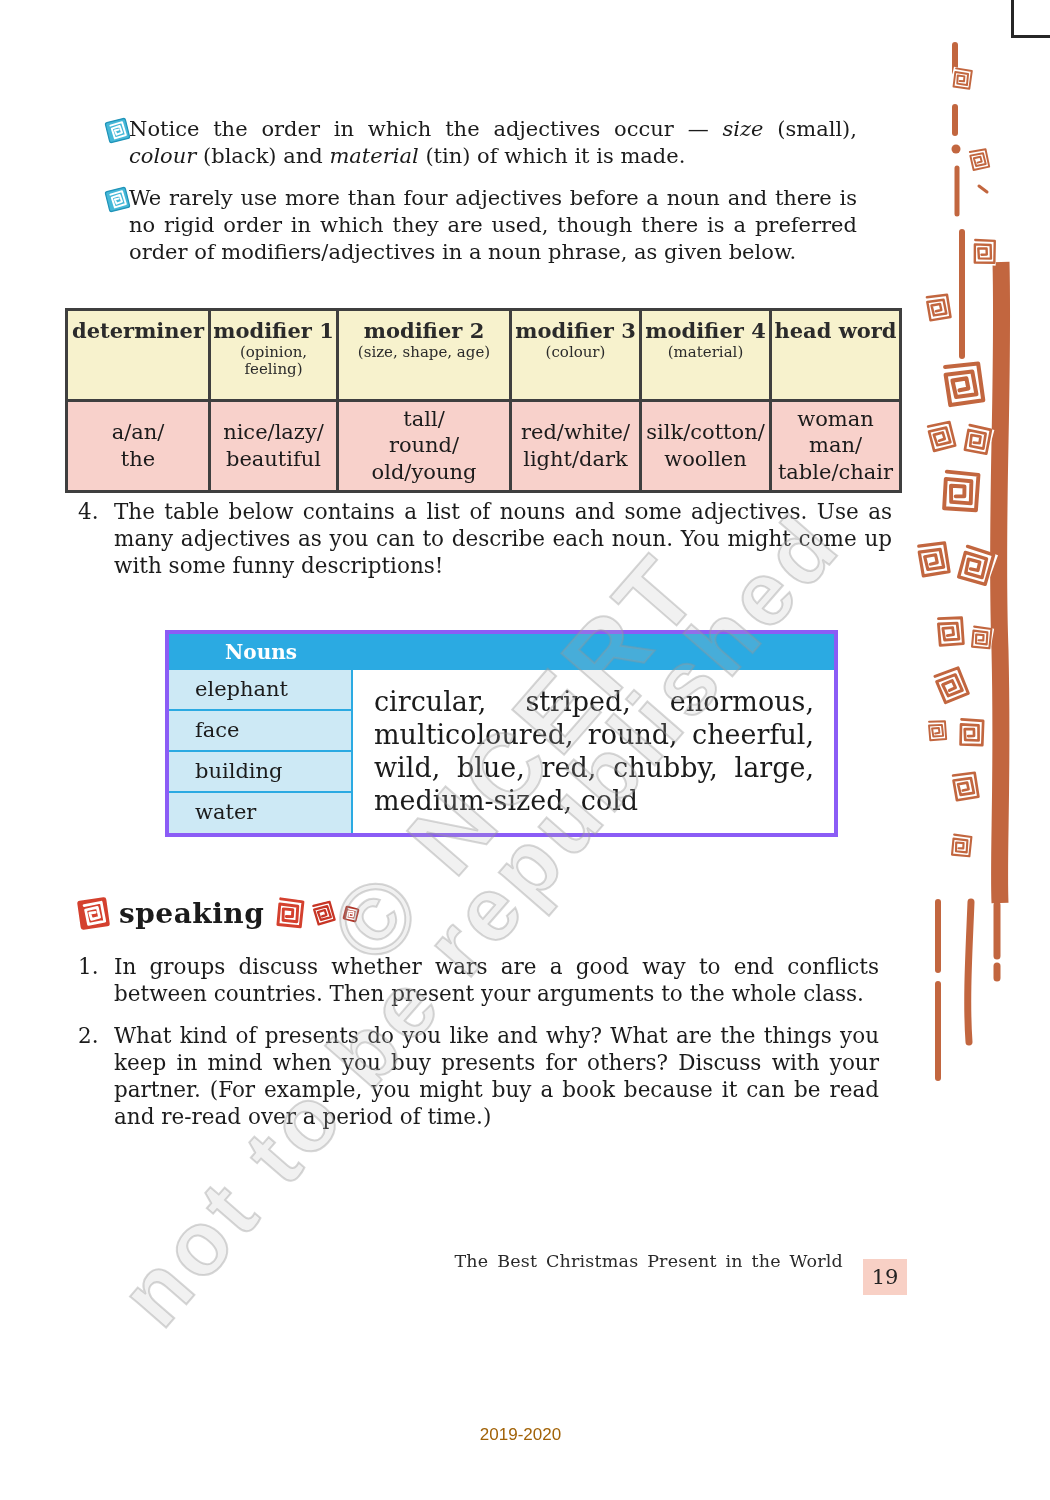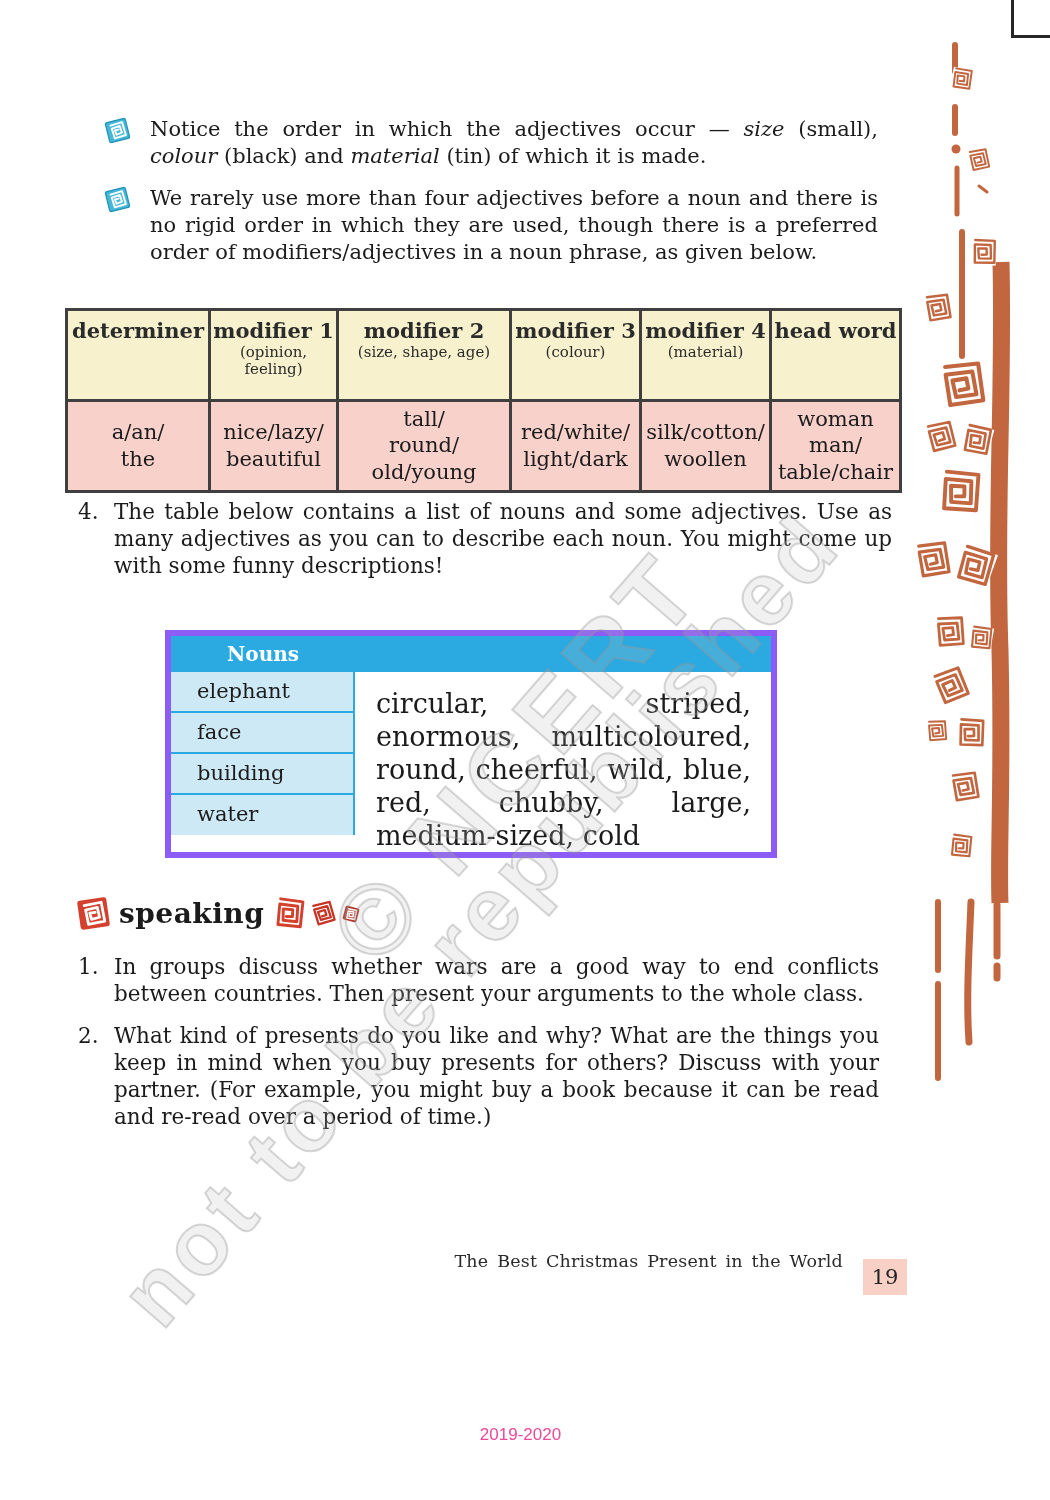--- a/index.html
+++ b/index.html
@@ -5,39 +5,39 @@
   * { margin:0; padding:0; box-sizing:border-box; }
   html,body { width:1050px; height:1500px; background:#ffffff; overflow:hidden;
               font-family:"DejaVu Serif", serif; color:#1b1b1b; position:relative; }
 
   .abs { position:absolute; }
 
   
   #bullets { left:106px; top:116px; width:775px; z-index:5; }
   .bullet-row { display:flex; align-items:flex-start; margin-bottom:15px; }
   .bullet-ic { width:23px; height:23px; flex:0 0 23px; margin-top:3px; transform:rotate(-14deg); }
-  .bullet-text { margin-left:21px; font-size:21px; line-height:27px; text-align:justify; width:728px; }
+  .bullet-text { font-size:21px; line-height:27px; text-align:justify; width:728px; }
   .it { font-style:italic; }
 
   
   #grammar-table { left:65px; top:308px; z-index:5; border-collapse:collapse; table-layout:fixed; width:834px; }
   #grammar-table td { border:3px solid #3f3f3f; text-align:center; vertical-align:top; }
   #grammar-table td.hd { background:#f7f2cd; padding:7px 2px 20px; height:78px; }
   .hd-title { font-weight:bold; font-size:21px; color:#2b2b2b; }
   .hd-sub { font-size:15px; line-height:1.15; color:#2b2b2b; white-space:pre-line; margin-top:1px; }
   #grammar-table td.bd { background:#f8d1cb; font-size:21px; line-height:1.28; height:86px;
                          vertical-align:middle; white-space:pre-line; padding:4px 2px; }
 
   
   #exercise4 { left:78px; top:498px; width:814px; display:flex; z-index:5; }
   .num { flex:0 0 36px; font-size:21.5px; line-height:27px; }
   .ex-text { font-size:21.5px; line-height:27px; text-align:justify; flex:1; }
 
   
-  #nouns-table { left:165px; top:630px; width:612px; z-index:5; border:6px solid #8b5cf6; background:#fff; }
+  #nouns-table { left:165px; top:630px; width:673px; z-index:5; border:4px solid #8b5cf6; background:#fff; }
   .nt-header { display:flex; background:#2baae2; height:36px; align-items:center; }
   .nt-h-left { width:184px; text-align:center; color:#fff; font-weight:bold; font-size:20px; }
   .nt-h-right { flex:1; text-align:center; color:#fff; font-weight:bold; font-size:20px; }
   .nt-body { display:flex; }
   .nt-nouns { width:184px;border-radius:12px; }
   .nt-cell { background:#cde9f5; border-bottom:2px solid #2baae2; border-right:2px solid #2baae2;
              height:41px; font-size:21px; padding:7px 0 0 26px; }
   .nt-cell:last-child { border-bottom:none; height:40px; }
   .nt-adj { flex:1; padding:15px 20px 0 21px; font-size:27px; line-height:33px; text-align:justify; }
 
@@ -49,21 +49,21 @@
   #speak-list { left:78px; top:953px; width:801px; z-index:5; }
   .li-row { display:flex; margin-bottom:15px; }
   .li-text { font-size:21.5px; line-height:27px; text-align:justify; flex:1; }
 
   
   #footer { left:0; top:1227px; width:907px; display:flex; justify-content:flex-end; align-items:center; z-index:5;gap:8px; }
   #chapter-title { font-size:17.5px; letter-spacing:0.2px; word-spacing:3px; color:#2a2a2a; }
   #page-box { width:44px; height:36px; background:#f8d0c5; margin-left:12px; display:flex;
               align-items:center; justify-content:center; font-size:21px; color:#222;margin-top:32px; }
   #year { left:0; top:1425px; width:1041px; text-align:center;
-          font-family:"Liberation Sans", sans-serif; font-size:17px; color:#ec4899; z-index:5; }
+          font-family:"Liberation Sans", sans-serif; font-size:17px; color:#a16207; z-index:5; }
 
   
   #corner-mark { left:1011px; top:0; width:39px; height:38px;
                  border-left:3px solid #262626; border-bottom:3px solid #262626; z-index:4; }
   #side-band { left:905px; top:0; width:145px; height:1460px; z-index:2; }
 
   
   .wm { position:absolute; z-index:8; pointer-events:none; white-space:nowrap;
         font-family:"Liberation Sans", sans-serif; font-weight:bold;
         color:rgba(185,185,185,0.20); -webkit-text-stroke:2px rgba(150,150,150,0.38);

